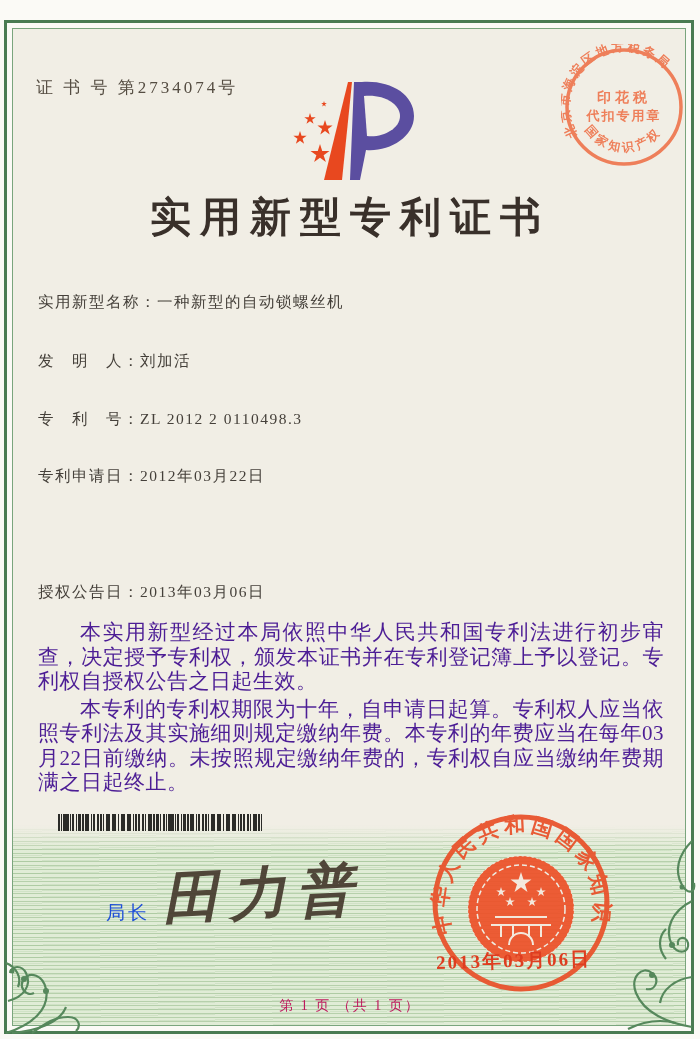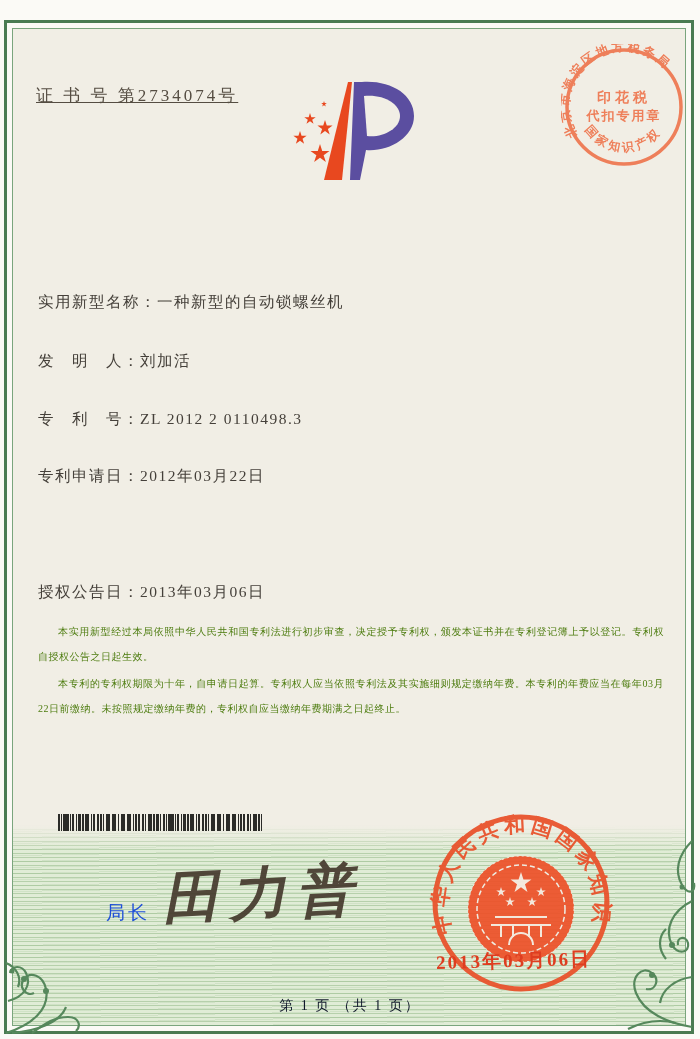--- a/index.html
+++ b/index.html
@@ -18,55 +18,55 @@
     position:absolute;left:0;right:0;bottom:0;height:200px;
     background:
       repeating-linear-gradient(180deg, rgba(140,180,128,.5) 0 1px, rgba(0,0,0,0) 1px 4px),
       repeating-linear-gradient(179deg, rgba(160,195,150,.25) 0 1px, rgba(0,0,0,0) 1px 6px),
       #e0ecd6;
   }
   .green-band::before{
     content:"";position:absolute;left:0;right:0;top:0;height:26px;
     background:linear-gradient(180deg,#f1eee5 0%,rgba(241,238,229,0) 100%);
   }
-  .cert-no{position:absolute;left:36px;top:84px;font-size:17px;letter-spacing:3px;color:#554d42;text-decoration:underline;}
+  .cert-no{position:absolute;left:36px;top:76px;font-size:17px;letter-spacing:3px;color:#554d42;}
   .logo{position:absolute;left:272px;top:76px;}
   .title{
     position:absolute;left:0;top:190px;width:100%;text-align:center;
     font-size:41px;font-weight:bold;letter-spacing:9px;color:#39302a;
   }
   .field{position:absolute;left:38px;font-size:15.5px;color:#45403a;letter-spacing:1.5px;white-space:nowrap;}
   .f0{top:292px}.f1{top:351px}.f2{top:409px}.f3{top:466px}.f4{top:524px}.f5{top:582px}
   .redaction{display:inline-block;vertical-align:middle;margin-left:6px;height:20px;width:268px;position:relative;}
   .redaction i{position:absolute;top:0;height:20px;background:#f9f8f4;box-shadow:0 0 5px rgba(120,115,105,.25);border-radius:2px;}
   .redaction i:nth-child(1){left:0;width:90px;}
   .redaction i:nth-child(2){left:96px;width:86px;}
   .redaction i:nth-child(3){left:188px;width:80px;}
   .body-text{
     position:absolute;left:38px;top:620px;width:626px;
-    font-size:10px;line-height:24.5px;color:#4d7c0f;text-align:justify;
+    font-size:21px;line-height:24.5px;color:#4c1d95;text-align:justify;
   }
   .body-text p{margin:0 0 3px 0;text-indent:2em;letter-spacing:.5px;}
   .barcode{
     position:absolute;left:58px;top:814px;width:204px;height:17px;
     background:
       repeating-linear-gradient(90deg,#2b2b28 0 1px,transparent 1px 3px),
       repeating-linear-gradient(90deg,#2b2b28 0 2px,transparent 2px 7px),
       repeating-linear-gradient(90deg,#2b2b28 0 1px,transparent 1px 5px);
   }
   .director{position:absolute;left:106px;top:900px;font-size:19px;color:#1d4ed8;letter-spacing:3px;}
   .signature{
     position:absolute;left:162px;top:856px;font-size:57px;color:#42362a;
     transform:rotate(-3deg);letter-spacing:10px;font-style:italic;font-weight:bold;opacity:.9;
   }
   .seal-date{
     position:absolute;left:436px;top:948px;font-size:19px;font-weight:bold;
     color:#de3d20;letter-spacing:2px;transform:rotate(-1.5deg);
   }
-  .footer{position:absolute;left:0;top:997px;width:100%;text-align:center;font-size:14px;color:#0f172a;letter-spacing:2px;}
+  .footer{position:absolute;left:0;top:997px;width:100%;text-align:center;font-size:14px;color:#be185d;letter-spacing:2px;}
   .seal-svg{position:absolute;left:428px;top:810px;}
   .stamp-svg{position:absolute;left:561px;top:44px;}
   .flourish-bl{position:absolute;left:2px;bottom:4px;}
   .flourish-br{position:absolute;right:4px;bottom:6px;}
 </style>
 </head>
 <body>
 
 <div class="page">
   <div class="frame-outer"></div>
@@ -86,20 +86,21 @@
 
     <path d="M76,6 L80,6 L70,104 L52,104 Z" fill="#e8481f"></path>
 
     <use href="#star" transform="translate(52,28) scale(3)" fill="#e8481f"></use>
     <use href="#star" transform="translate(38,43) scale(6)" fill="#e8481f"></use>
     <use href="#star" transform="translate(53,52) scale(8)" fill="#e8481f"></use>
     <use href="#star" transform="translate(28,62) scale(7)" fill="#e8481f"></use>
     <use href="#star" transform="translate(48,78) scale(10)" fill="#e8481f"></use>
   </svg>
 
+  <div class="title">实用新型专利证书</div>
 
   <div class="field f1"><span>发　明　人：</span><span>刘加活</span></div>
   <div class="field f0"><span>实用新型名称：</span><span>一种新型的自动锁螺丝机</span></div>
   <div class="field f2"><span>专　利　号：</span><span>ZL 2012 2 0110498.3</span></div>
   <div class="field f3"><span>专利申请日：</span><span>2012年03月22日</span></div>
   <div class="field f5"><span>授权公告日：</span><span>2013年03月06日</span></div>
 
   <div class="body-text">
     <p>本实用新型经过本局依照中华人民共和国专利法进行初步审查，决定授予专利权，颁发本证书并在专利登记簿上予以登记。专利权自授权公告之日起生效。</p>
     <p>本专利的专利权期限为十年，自申请日起算。专利权人应当依照专利法及其实施细则规定缴纳年费。本专利的年费应当在每年03月22日前缴纳。未按照规定缴纳年费的，专利权自应当缴纳年费期满之日起终止。</p>

